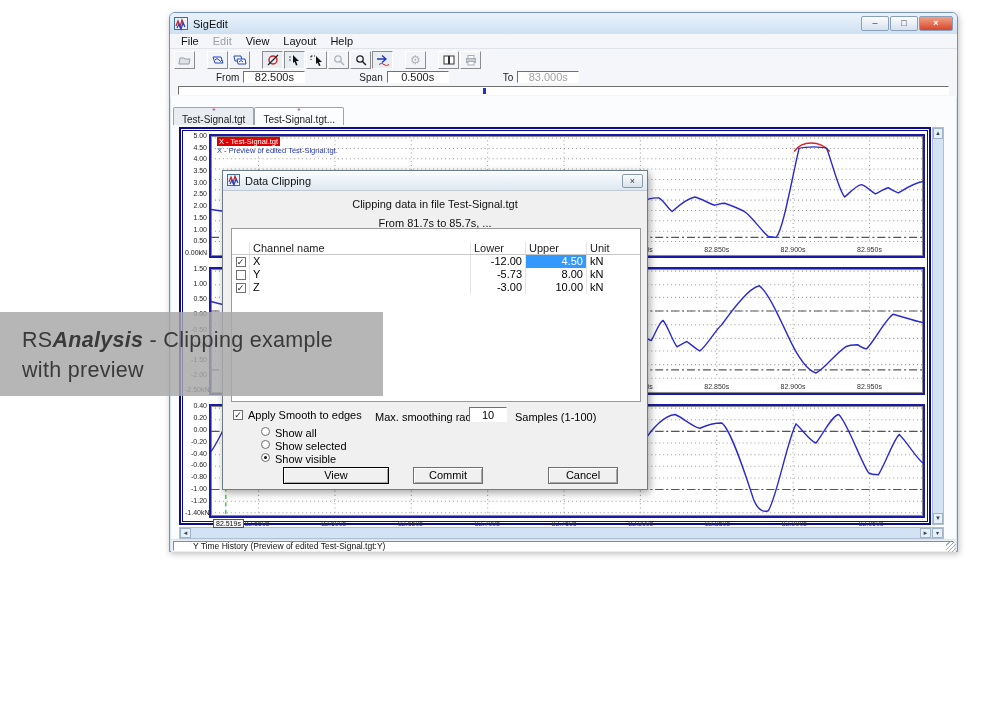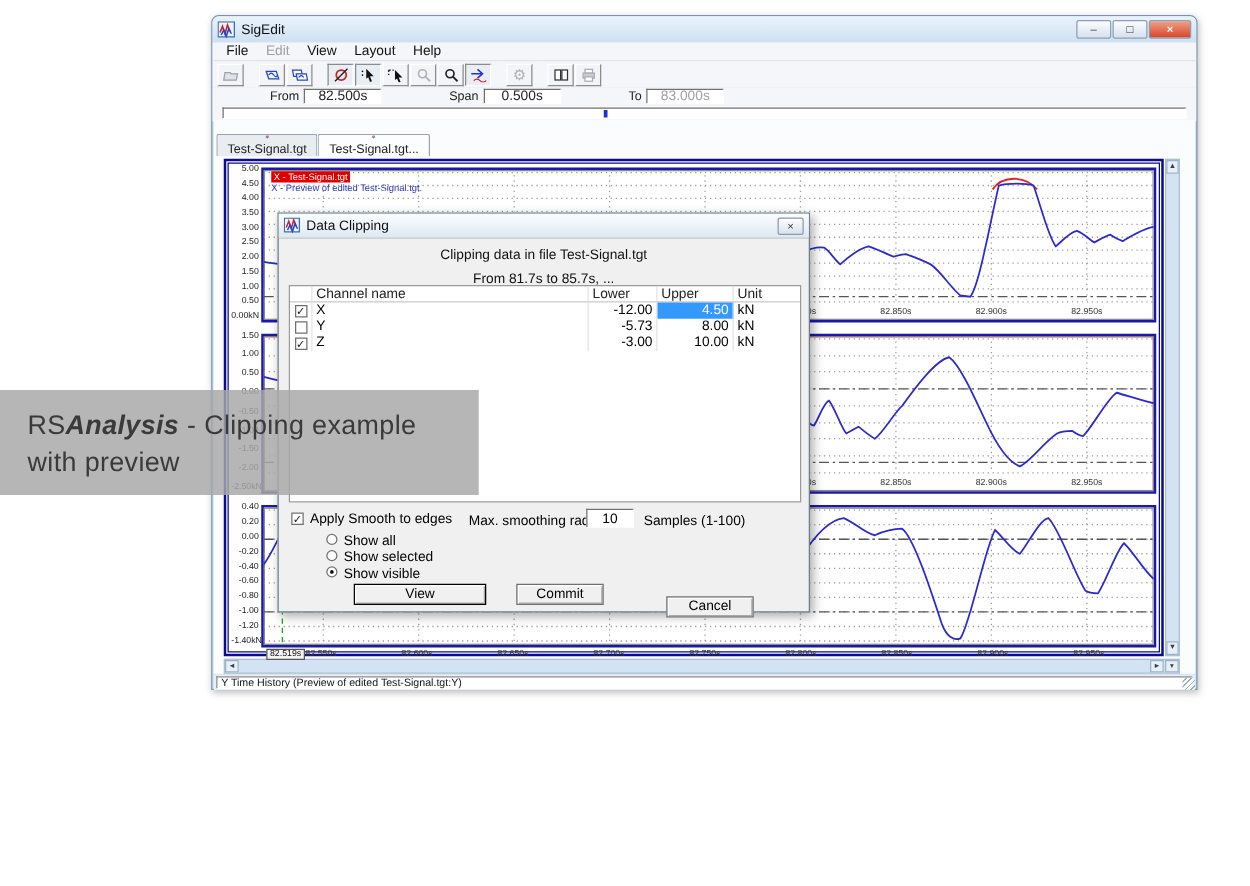--- a/index.html
+++ b/index.html
@@ -81,38 +81,38 @@
   .vscroll { position:absolute; left:762px; top:114px; width:12px; height:398px; background:#d3e3f3; border:1px solid #aebfd2; }
   .hscroll { position:absolute; left:9px; top:514px; width:765px; height:12px; background:#d3e3f3; border:1px solid #aebfd2; display:flex; align-items:center; }
   .sc-btn { width:11px; height:10px; background:#e7eff8; border:1px solid #9fb2c6; font-size:6px; line-height:8px; text-align:center; color:#345; }
   .vscroll .sc-btn { width:10px; height:11px; position:absolute; left:0; }
   .vscroll .up { top:0; } .vscroll .down { bottom:0; }
   .hscroll .left { margin-right:auto; }
   .hscroll .right, .hscroll .drop { margin-left:1px; }
 
   .statusbar { position:absolute; left:1px; right:1px; top:527px; height:12px; background:#e8eef5; padding:1px 2px; }
   .status-field { position:relative; height:10px; background:#fff; border:1px solid; border-color:#8a8a8a #fff #fff #8a8a8a;
-                  font-size:8.5px; line-height:9px; padding-left:3px; color:#111; }
+                  font-size:8.5px; line-height:9px; padding-left:19px; color:#111; }
   .grip { position:absolute; right:0; bottom:0; width:10px; height:10px;
           background:repeating-linear-gradient(135deg,transparent 0 2px,#9fb0c2 2px 3px); }
 
   
   .dialog { position:absolute; left:222px; top:170px; width:426px; height:320px; background:#f0f0f0;
             border:1px solid #6e7b8a; box-shadow:2px 3px 8px rgba(0,0,0,.35); z-index:50; font-size:11px; }
   .dlg-titlebar { height:20px; display:flex; align-items:center; padding:0 4px;
                   background:linear-gradient(#fbfdfe,#dde8f2); border-bottom:1px solid #c0c8d2; }
   .dlg-titlebar svg { margin-right:4px; }
   .dlg-title { flex:1; font-size:11px; color:#111; }
   .dlg-close { width:21px; height:14px; border:1px solid #8a99aa; border-radius:2px;
                background:linear-gradient(#fdfdfd,#d8e2ee); text-align:center; font-size:9px; line-height:12px; color:#333; }
   .dlg-heading { text-align:center; margin-top:7px; color:#111; }
   .dlg-subheading { text-align:center; margin-top:7px; color:#111; }
   .clip-table { position:absolute; left:8px; top:57px; width:410px; height:174px; background:#fff; border:1px solid #9a9a9a; }
   .tr { display:flex; height:13px; line-height:12px; }
-  .tr.head { border-bottom:1px solid #c9c9c9; color:#222; }
+  .tr.head { border-bottom:1px solid #c9c9c9; color:#222;margin-top:13px; }
   .td { padding:0 3px; border-right:1px solid #e4e4e4; overflow:hidden; white-space:nowrap; }
   .td.c-check { width:18px; display:flex; align-items:center; justify-content:center; border-right:1px solid #e4e4e4; }
   .td.c-name { width:221px; }
   .td.c-lower { width:55px; text-align:right; }
   .td.c-upper { width:61px; text-align:right; }
   .td.c-unit { width:53px; border-right:none; }
   .tr.head .td { text-align:left; }
   .checkbox { width:10px; height:10px; background:#fff; border:1px solid #707070; font-size:9px; line-height:9px; text-align:center; color:#222; }
   .cell-sel { background:#3399ff; color:#fff; }
 
@@ -123,21 +123,21 @@
   .radius-hint { position:absolute; left:292px; top:240px; }
   .radio-group { position:absolute; left:38px; top:256px; }
   .radio-row { display:flex; align-items:flex-start; gap:5px; height:13px; }
   .radio { width:9px; height:9px; border:1px solid #707070; border-radius:50%; background:#fff; position:relative; }
   .radio.checked::after { content:""; position:absolute; left:2px; top:2px; width:3px; height:3px; border-radius:50%; background:#111; }
   .dlg-btn { position:absolute; top:296px; height:17px; background:#f0f0f0; border:1px solid #707070;
              box-shadow:inset 1px 1px 0 #fff, inset -1px -1px 0 #a8a8a8; text-align:center; line-height:15px; }
   .dlg-btn.default { border:1px solid #000; }
   .btn-view { left:60px; width:106px; }
   .btn-commit { left:190px; width:70px; }
-  .btn-cancel { left:310px; width:70px;margin-top:10px; }
+  .btn-cancel { left:325px; width:70px; }
 
   
   .caption { position:absolute; left:0; top:312px; width:383px; height:84px;
              background:rgba(168,168,168,0.84); z-index:60; color:#3a3a3a;
              font-size:21.5px; line-height:30px; padding:13px 10px 0 22px; letter-spacing:.3px; }
   .caption i { font-weight:bold; }
 </style>
 </head>
 <body>
 

